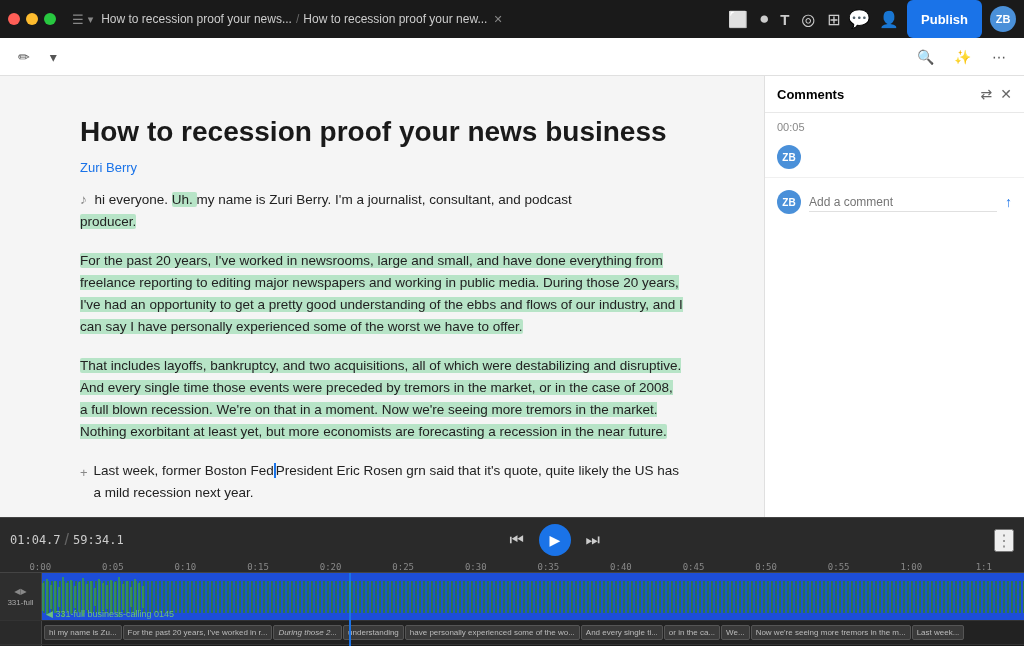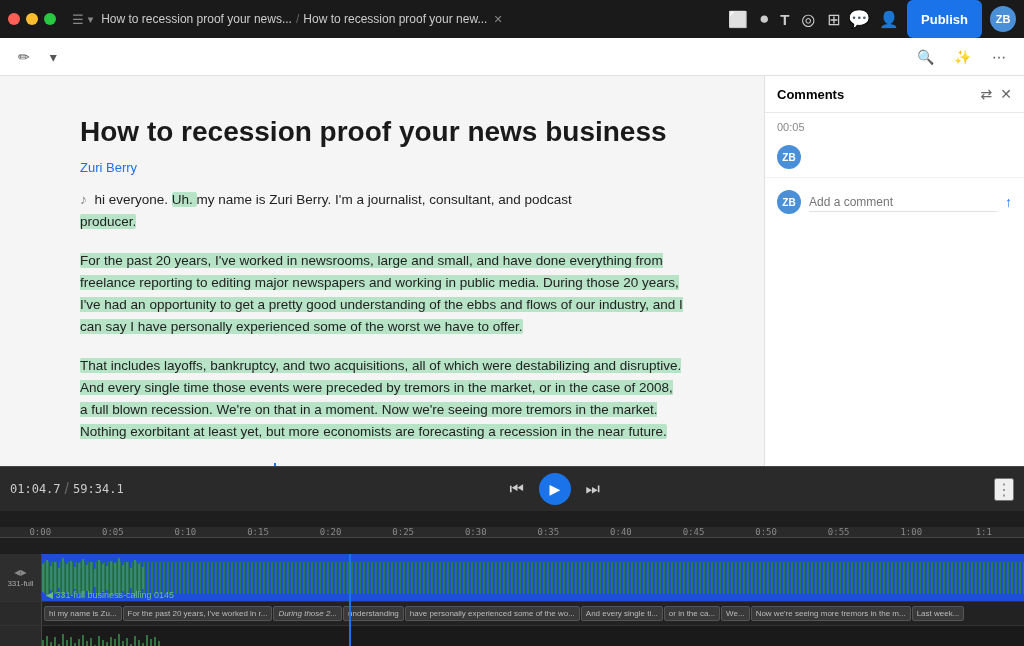--- a/index.html
+++ b/index.html
@@ -100,26 +100,25 @@
     .comment-user { font-size: 12px; font-weight: 600; color: #1a1a1a; }
     .comment-when { font-size: 11px; color: #888; margin-left: 6px; }
     .comment-text { font-size: 12px; color: #333; margin-top: 2px; }
 
     .comment-input-row { padding: 8px 12px; display: flex; gap: 8px; align-items: center; margin-top: 4px; }
     .comment-input { flex: 1; border: none; border-bottom: 1px solid #e0e0e0; font-size: 12px; color: #888; outline: none; padding: 2px 0; background: transparent; }
     .comment-send { background: none; border: none; color: #1a73e8; cursor: pointer; font-size: 14px; }
 
     
     .timeline-area {
-      height: 180px;
+      height: 129px;
       background: #1e1e1e;
       display: flex;
       flex-direction: column;
       flex-shrink: 0;
-      gap: 16px;
     }
     .timeline-header {
       display: flex; align-items: center; padding: 6px 10px; background: #2a2a2a; border-top: 1px solid #444;
     }
     .time-display { color: #ccc; font-size: 12px; font-family: monospace; }
     .time-sep { color: #666; margin: 0 4px; }
     .timeline-controls { display: flex; gap: 8px; align-items: center; margin: 0 auto; }
     .tl-btn { background: none; border: none; color: #ccc; font-size: 16px; cursor: pointer; width: 28px; height: 28px; display: flex; align-items: center; justify-content: center; border-radius: 50%; }
     .tl-btn-play { background: #1a73e8; color: white; border-radius: 50%; width: 32px; height: 32px; font-size: 14px; }
     .tl-more { color: #888; font-size: 16px; cursor: pointer; margin-left: 8px; }

